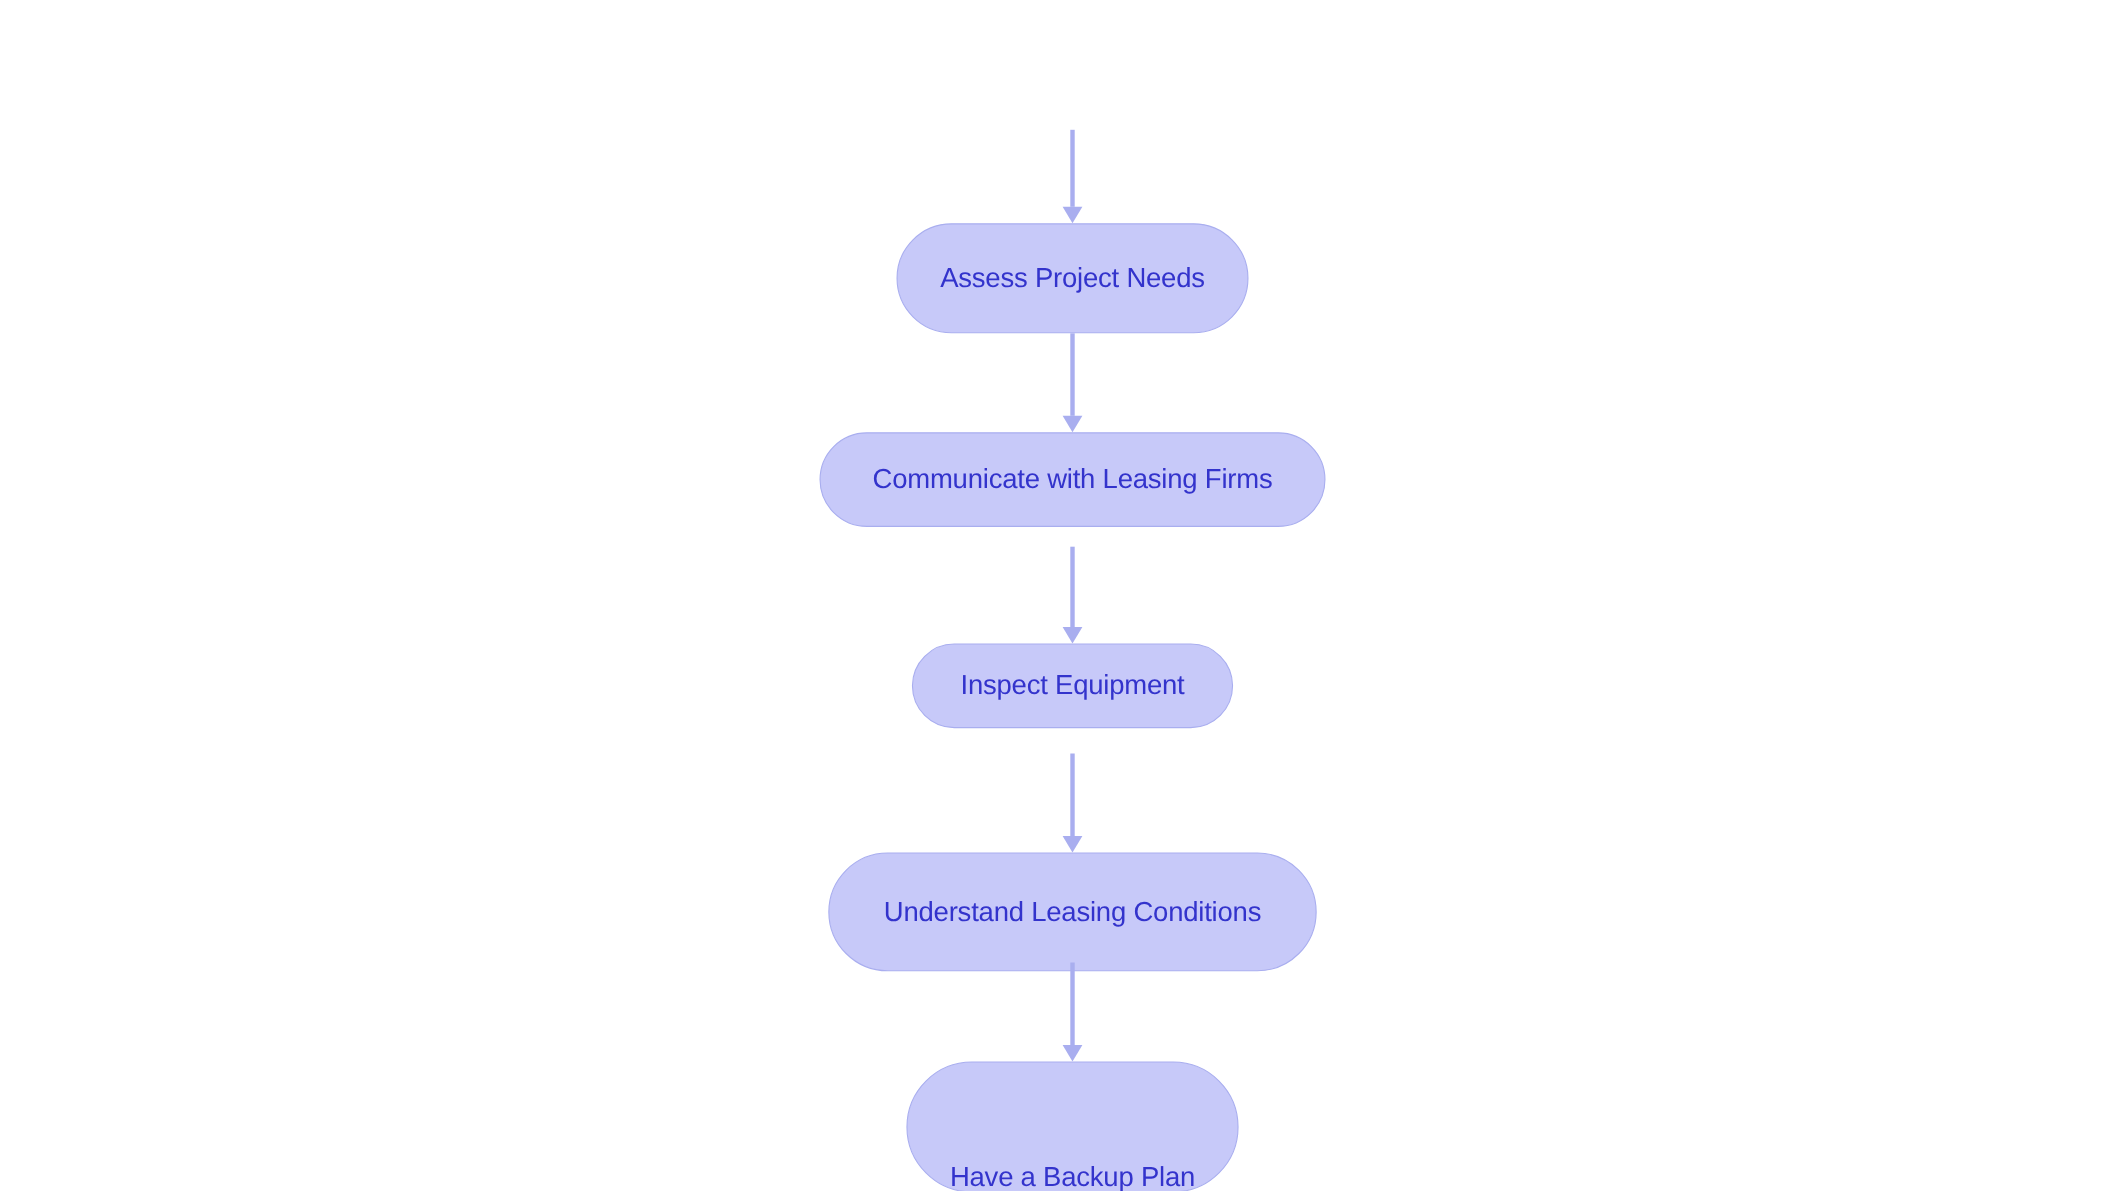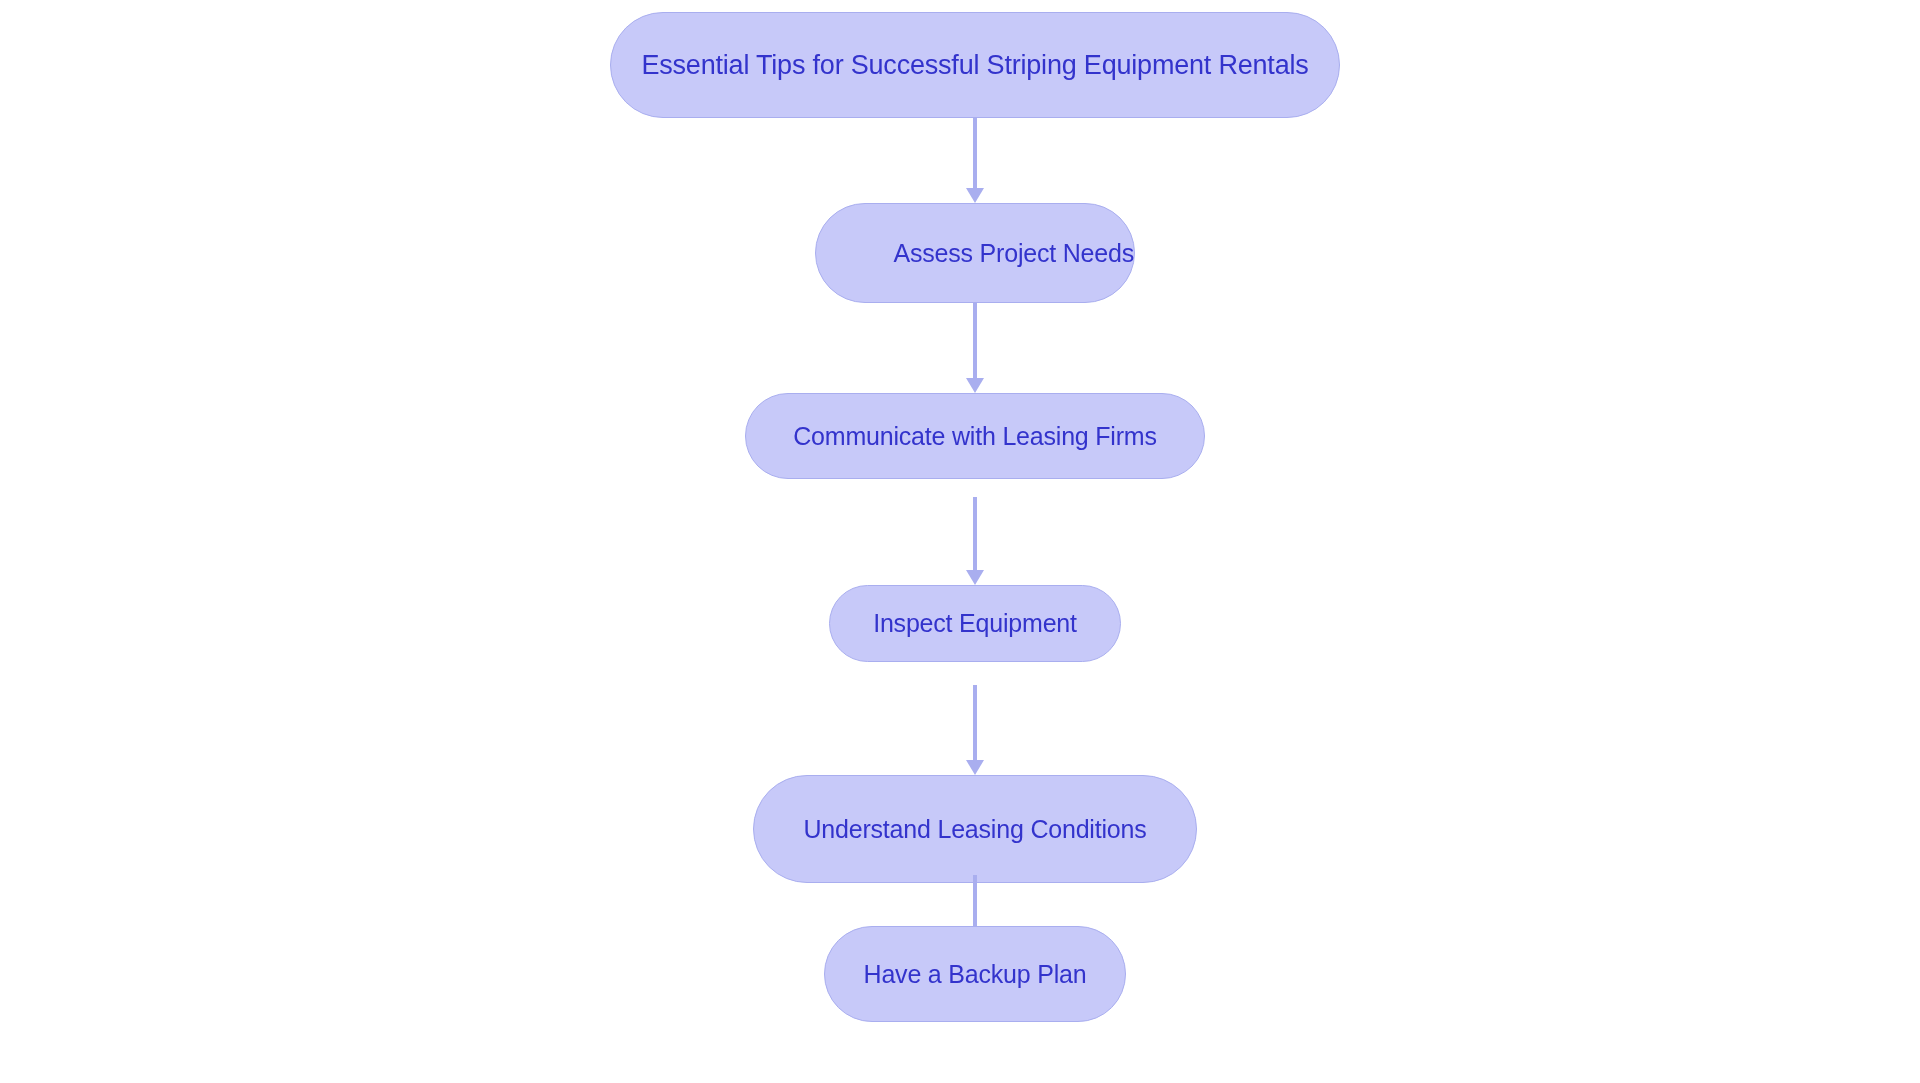--- a/index.html
+++ b/index.html
@@ -41,25 +41,25 @@
     font-weight: 400;
     letter-spacing: -0.2px;
     white-space: nowrap;
     line-height: 1;
   }
 
   
   .node-root   { width: 730px; height: 106px; top: 12px;  margin-left: 15px; }
   .node-root .node-label { font-size: 27px; }
 
-  .node-s1     { width: 320px; height: 100px; top: 203px; margin-left: 15px; justify-content: flex-end; }
+  .node-s1     { width: 320px; height: 100px; top: 203px; margin-left: 15px; }
   .node-s2     { width: 460px; height: 86px; top: 393px; margin-left: 15px; }
   .node-s3     { width: 292px; height: 77px; top: 585px; margin-left: 15px; }
   .node-s4     { width: 444px; height: 108px; top: 775px; margin-left: 15px; }
-  .node-s5     { width: 302px; height: 96px; top: 926px; margin-left: 15px; }
+  .node-s5     { width: 302px; height: 119px; top: 965px; margin-left: 15px; align-items: flex-end; }
 
   .node-s1 .node-label,
   .node-s2 .node-label,
   .node-s3 .node-label,
   .node-s4 .node-label,
   .node-s5 .node-label { font-size: 25px; }
 
   
   .connector {
     position: absolute;
@@ -97,23 +97,20 @@
   .conn-4 { top: 685px; height: 90px; }
   .conn-4 .conn-line { height: 75px; }
   .conn-5 { top: 875px; height: 90px; }
   .conn-5 .conn-line { height: 75px; }
 </style>
 </head>
 <body>
 
 <div id="flowchart-canvas">
 
-  <div class="node node-root">
-    <span class="node-label">Essential Tips for Successful Striping Equipment Rentals</span>
-  </div>
 
   <div class="connector conn-1">
     <div class="conn-line"></div>
     <div class="conn-head"></div>
   </div>
 
   <div class="node node-s1">
     <span class="node-label">Assess Project Needs</span>
   </div>
 

